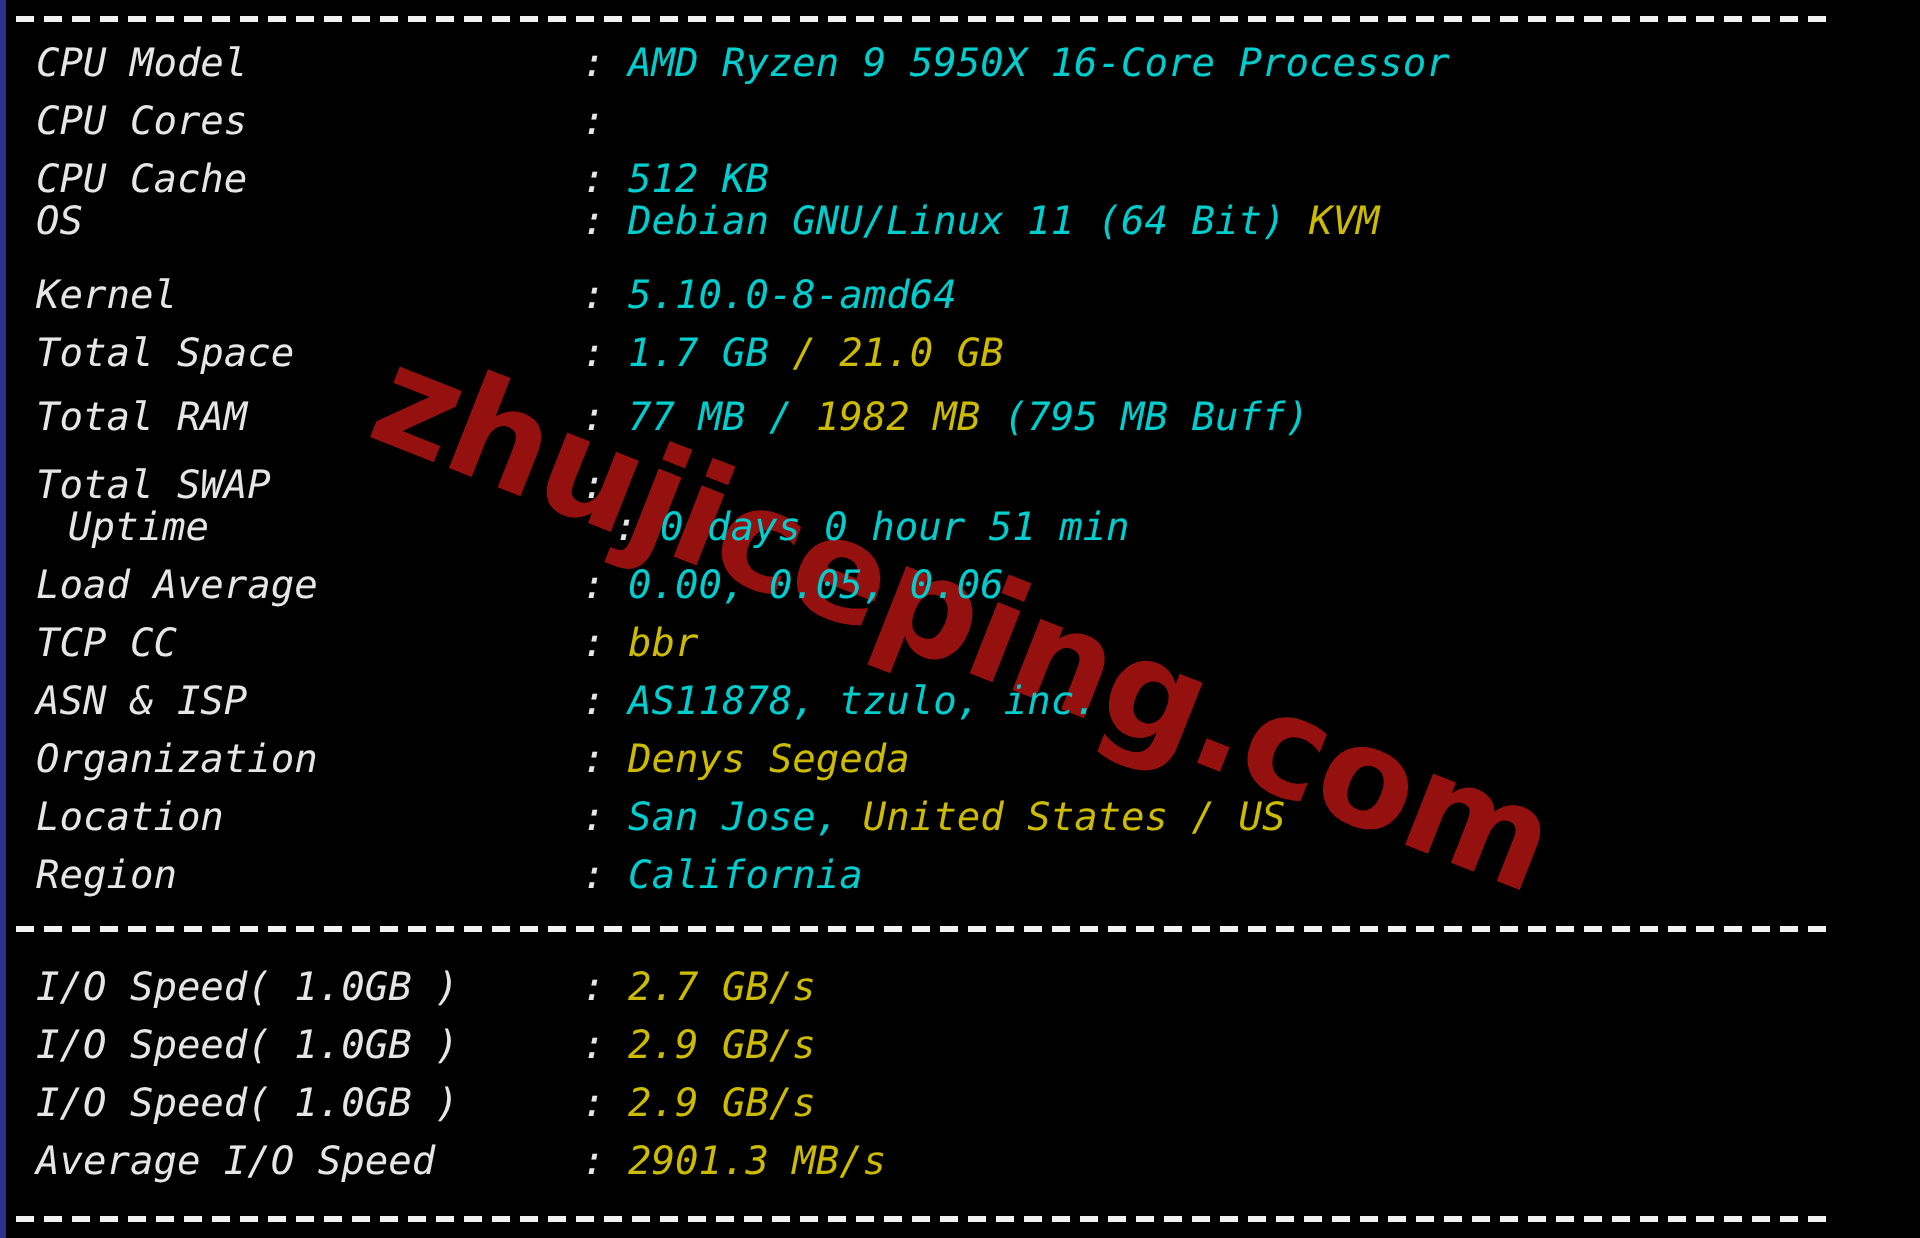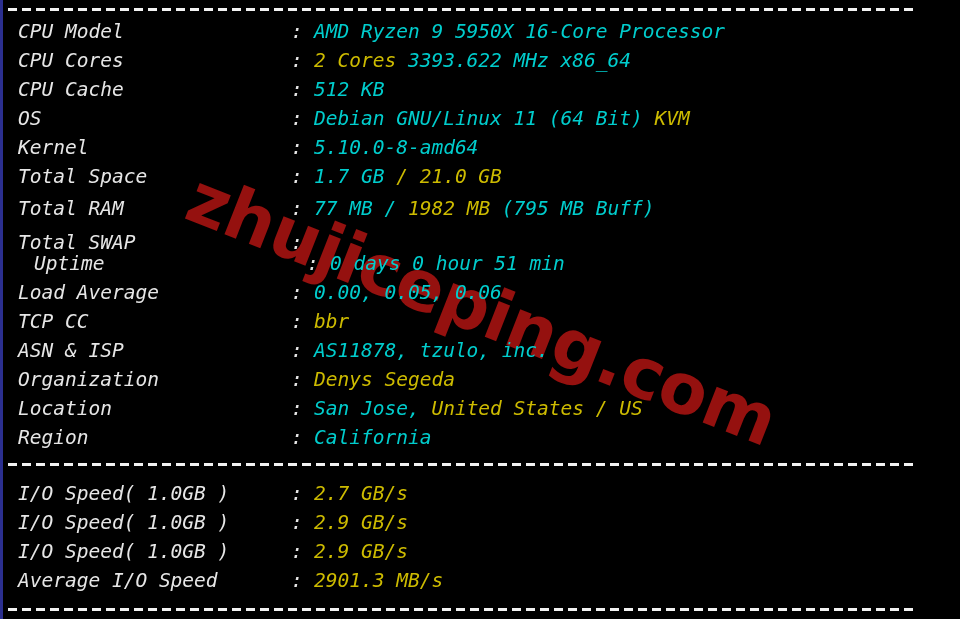--- a/index.html
+++ b/index.html
@@ -119,23 +119,23 @@
   <div class="left-gutter"></div>
 
   <div class="rule rule-top"></div>
   <div class="rule rule-mid"></div>
   <div class="rule rule-bottom"></div>
 
   <div class="watermark">zhujiceping.com</div>
 
   <div class="rows" id="rows-host">
       <div class="row" style="top: 17px;"><span class="label">CPU Model</span><span class="colon">:</span><span class="value"><span class="c-cyan">AMD Ryzen 9 5950X 16-Core Processor</span></span></div>
-      <div class="row" style="top: 46px;"><span class="label">CPU Cores</span><span class="colon">:</span><span class="value"><span class="c-yellow">2 Cores </span><span class="c-cyan">3393.622 MHz x86_64</span></span></div>
+      <div class="row" style="top: 46px;"><span class="label">CPU Cores</span><span class="colon">:</span></div>
       <div class="row" style="top: 75px;"><span class="label">CPU Cache</span><span class="colon">:</span><span class="value"><span class="c-cyan">512 KB</span></span></div>
-      <div class="row" style="top: 104px;"><span class="label">OS</span><span class="colon">:</span><span class="value"><span class="c-cyan">Debian GNU/Linux 11 (64 Bit) </span><span class="c-yellow">KVM</span></span></div>
+      <div class="row" style="top: 96px;"><span class="label">OS</span><span class="colon">:</span><span class="value"><span class="c-cyan">Debian GNU/Linux 11 (64 Bit) </span><span class="c-yellow">KVM</span></span></div>
       <div class="row" style="top: 133px;"><span class="label">Kernel</span><span class="colon">:</span><span class="value"><span class="c-cyan">5.10.0-8-amd64</span></span></div>
       <div class="row" style="top: 162px;"><span class="label">Total Space</span><span class="colon">:</span><span class="value"><span class="c-cyan">1.7 GB </span><span class="c-yellow">/ </span><span class="c-yellow">21.0 GB</span></span></div>
       <div class="row" style="top: 194px;"><span class="label">Total RAM</span><span class="colon">:</span><span class="value"><span class="c-cyan">77 MB </span><span class="c-cyan">/ </span><span class="c-yellow">1982 MB </span><span class="c-cyan">(795 MB Buff)</span></span></div>
       <div class="row" style="top: 228px;"><span class="label">Total SWAP</span><span class="colon">:</span></div>
       <div class="row" style="top: 249px; margin-left: 16px;"><span class="label">Uptime</span><span class="colon">:</span><span class="value"><span class="c-cyan">0 days 0 hour 51 min</span></span></div>
       <div class="row" style="top: 278px;"><span class="label">Load Average</span><span class="colon">:</span><span class="value"><span class="c-cyan">0.00, 0.05, 0.06</span></span></div>
       <div class="row" style="top: 307px; padding-left: 20px;"><span class="label">TCP CC</span><span class="colon">:</span><span class="value"><span class="c-yellow">bbr</span></span></div>
       <div class="row" style="top: 336px;"><span class="label">ASN &amp; ISP</span><span class="colon">:</span><span class="value"><span class="c-cyan">AS11878, tzulo, inc.</span></span></div>
       <div class="row" style="top: 365px;"><span class="label">Organization</span><span class="colon">:</span><span class="value"><span class="c-yellow">Denys Segeda</span></span></div>
       <div class="row" style="top: 394px;"><span class="label">Location</span><span class="colon">:</span><span class="value"><span class="c-cyan">San Jose, </span><span class="c-yellow">United States / US</span></span></div>

